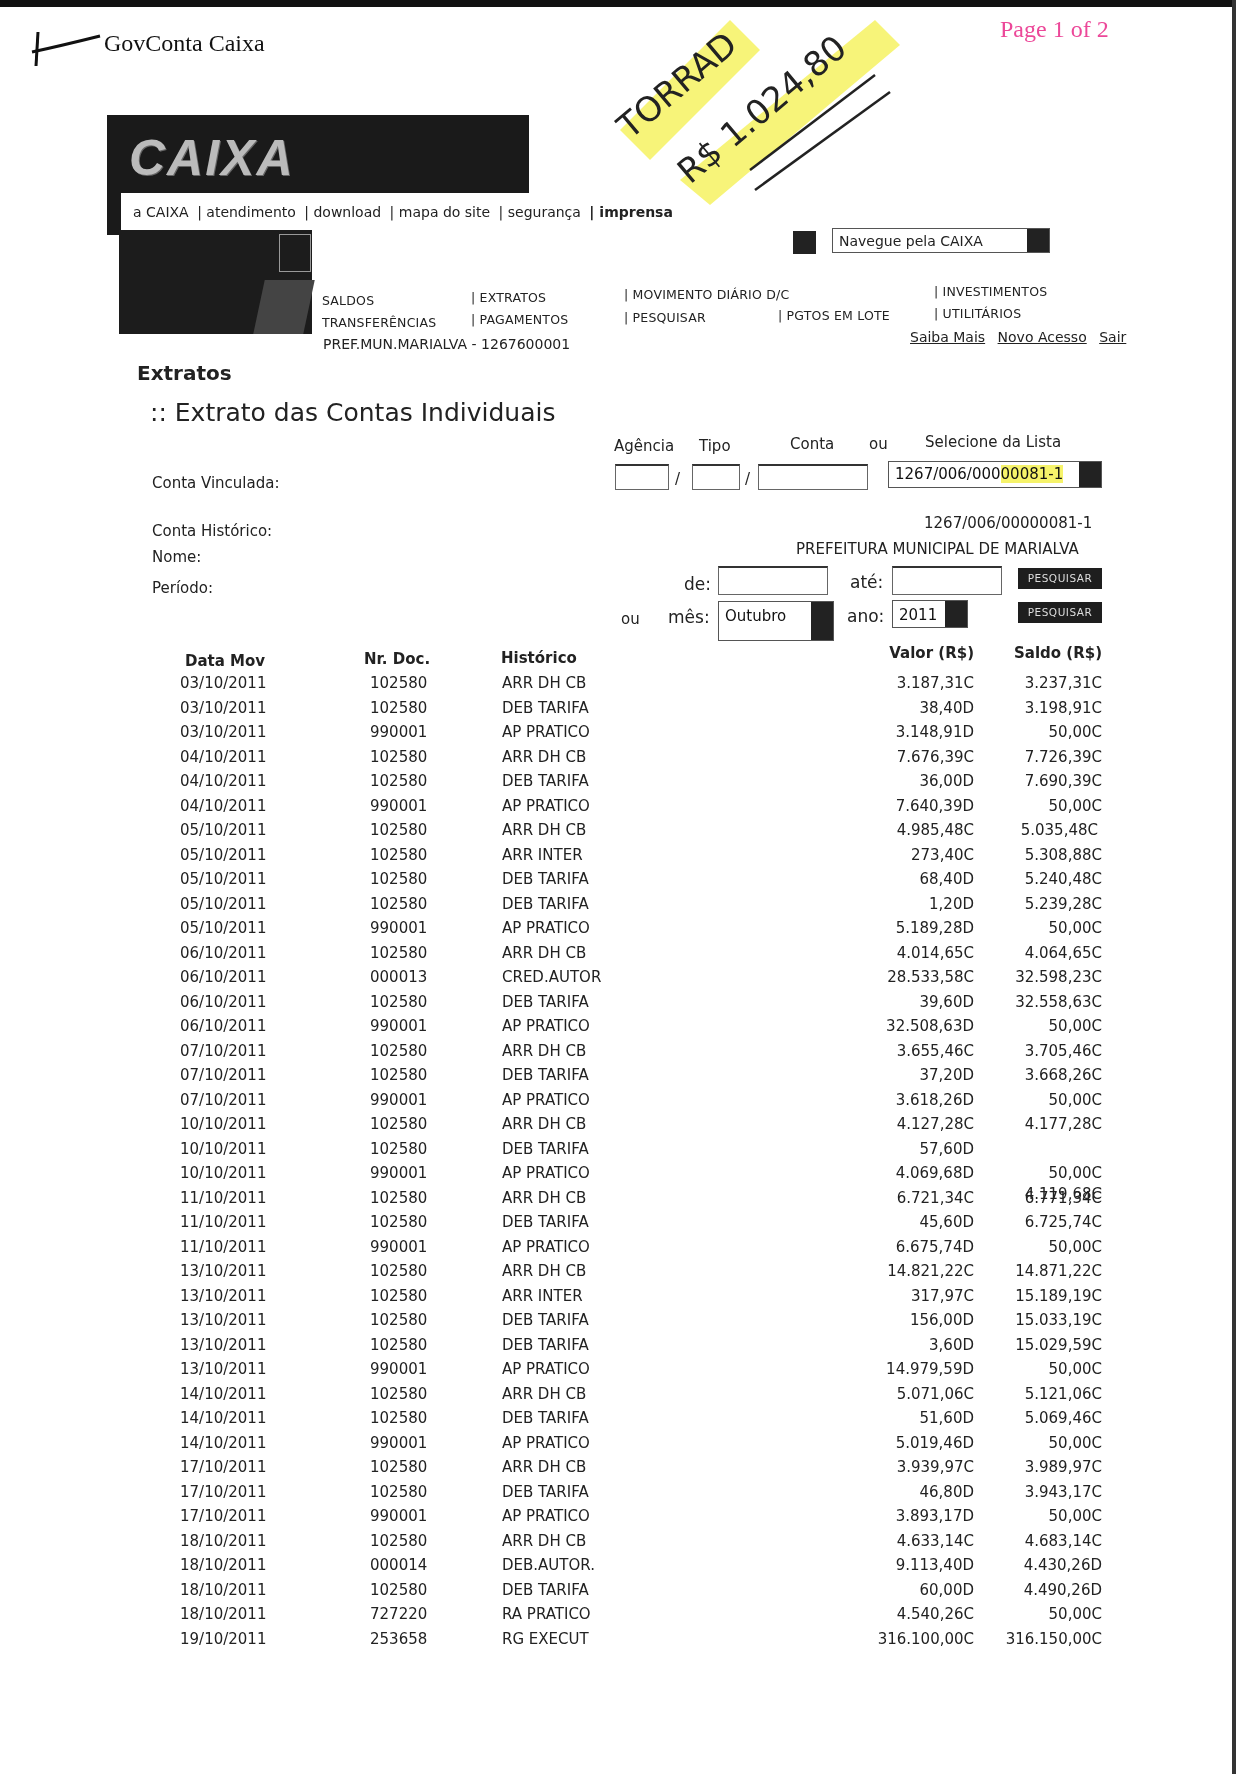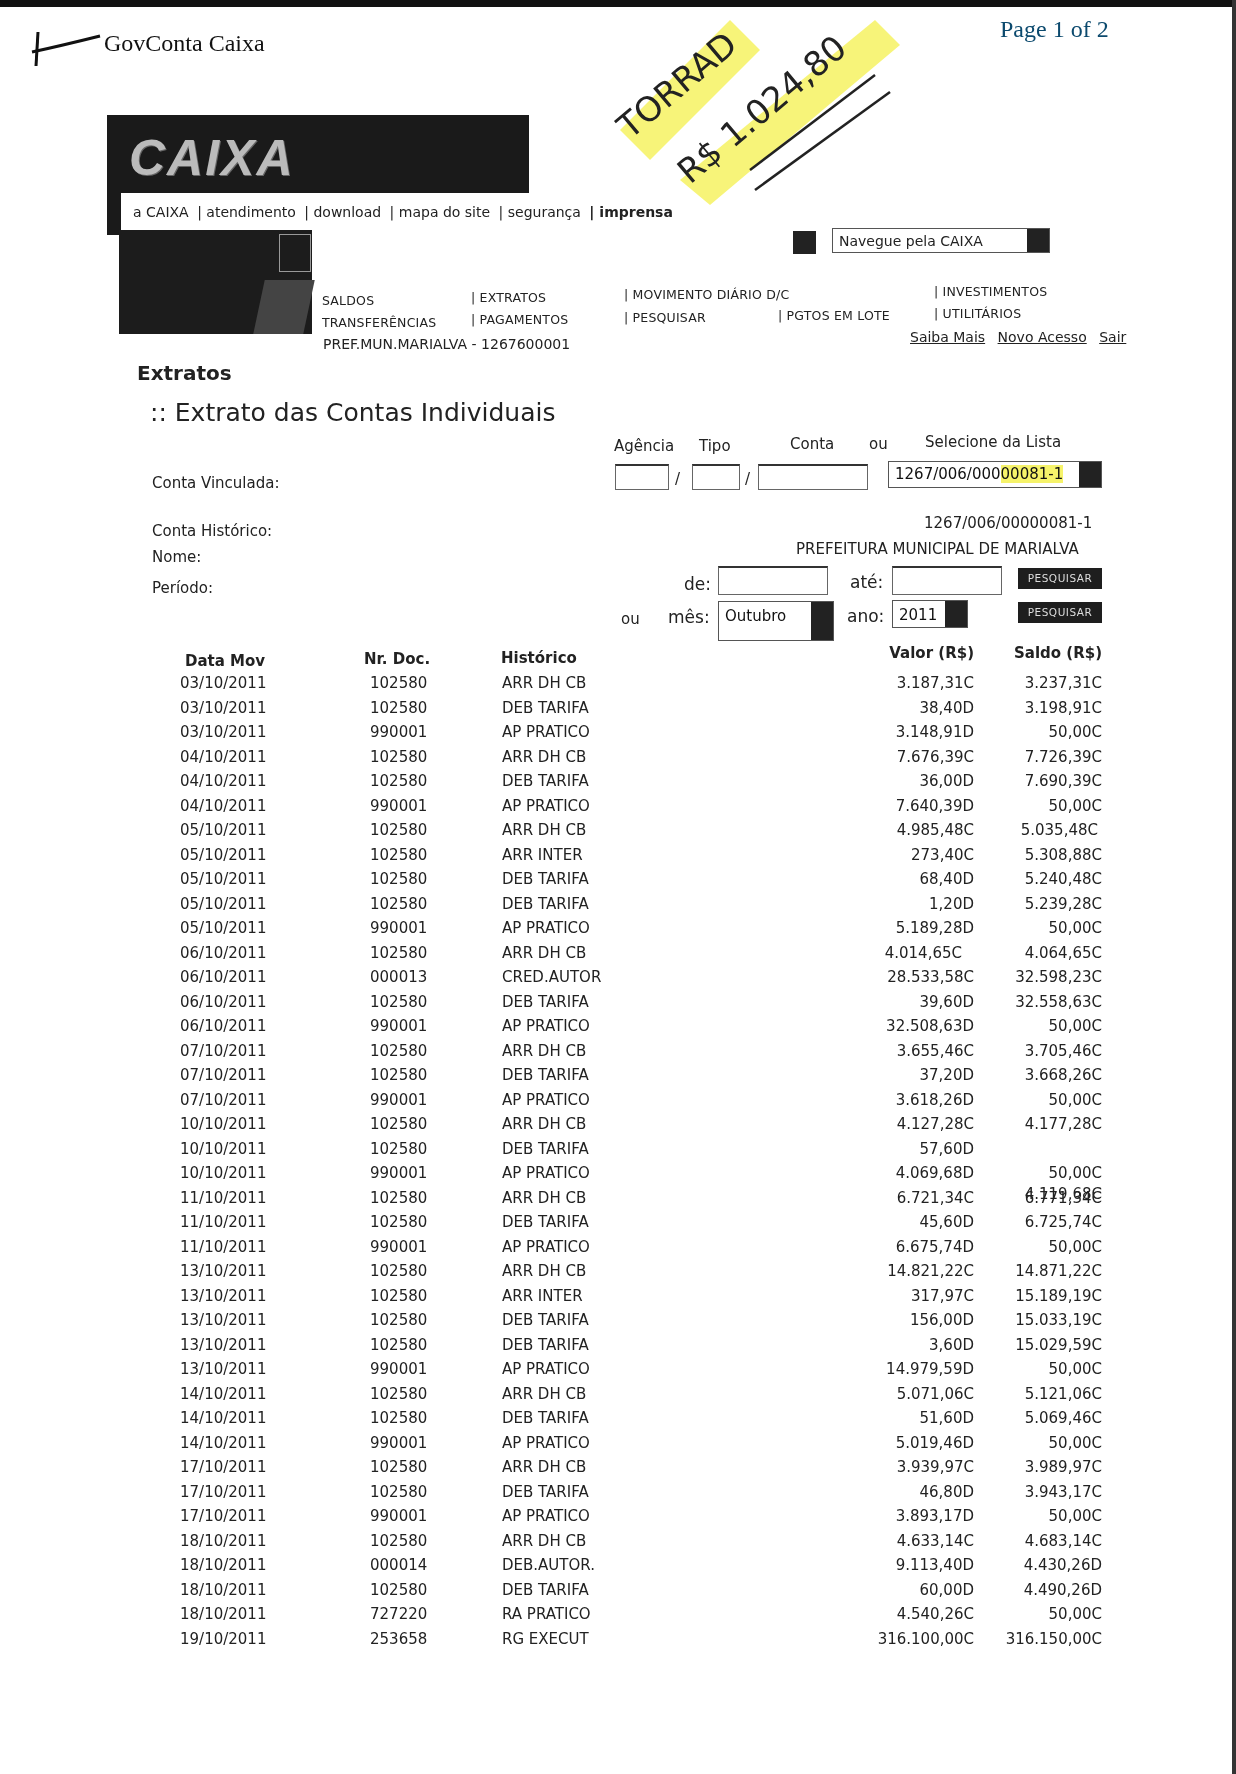--- a/index.html
+++ b/index.html
@@ -7,21 +7,21 @@
     width: 1236px; height: 1774px; position: relative; overflow: hidden;
     background: #ffffff; color: #222;
     font-family: "DejaVu Sans", sans-serif;
   }
   .scan-top { position: absolute; left: 0; top: 0; width: 1236px; height: 7px; background: #111; }
   .scan-right { position: absolute; right: 0; top: 0; width: 4px; height: 1774px; background: #333; }
   .abs { position: absolute; }
   .serif { font-family: "Liberation Serif", serif; }
 
   .gov-title { left: 104px; top: 30px; font-size: 24px; color: #111; }
-  .page-num { left: 1000px; top: 16px; font-size: 24px; color: #0c4a6e; }
+  .page-num { left: 1000px; top: 16px; font-size: 24px; color: #ec4899; }
   .scribble { left: 30px; top: 24px; }
 
   .annot { left: 610px; top: 10px; width: 300px; height: 200px; }
 
   .caixa-banner { left: 107px; top: 115px; width: 422px; height: 78px; background: #1a1a1a; }
   .caixa-logo { position: absolute; left: 22px; top: 14px; font-family: "Liberation Sans", sans-serif;
     font-weight: bold; font-style: italic; font-size: 50px; letter-spacing: 2px;
     color: #bbb; text-shadow: 1px 1px 0 #666; }
 
   .topnav-left-bar { left: 107px; top: 193px; width: 14px; height: 42px; background: #1a1a1a; }
@@ -253,21 +253,21 @@
         <div class="td" style="left:30px; top:0;">05/10/2011</div>
         <div class="td" style="left:220px; top:0;">990001</div>
         <div class="td" style="left:352px; top:0;">AP PRATICO</div>
         <div class="td" style="right:136px; top:0;">5.189,28D</div>
         <div class="td" style="right:8px; top:0;">50,00C</div>
       </div>
       <div class="row" style="top: 297.5px;">
         <div class="td" style="left:30px; top:0;">06/10/2011</div>
         <div class="td" style="left:220px; top:0;">102580</div>
         <div class="td" style="left:352px; top:0;">ARR DH CB</div>
-        <div class="td" style="right:148px; top:0;">4.014,65C</div>
+        <div class="td" style="right:136px; top:0;">4.014,65C</div>
         <div class="td" style="right:8px; top:0;">4.064,65C</div>
       </div>
       <div class="row" style="top: 322px;">
         <div class="td" style="left:30px; top:0;">06/10/2011</div>
         <div class="td" style="left:220px; top:0;">000013</div>
         <div class="td" style="left:352px; top:0;">CRED.AUTOR</div>
         <div class="td" style="right:136px; top:0;">28.533,58C</div>
         <div class="td" style="right:8px; top:0;">32.598,23C</div>
       </div>
       <div class="row" style="top: 346.5px;">

